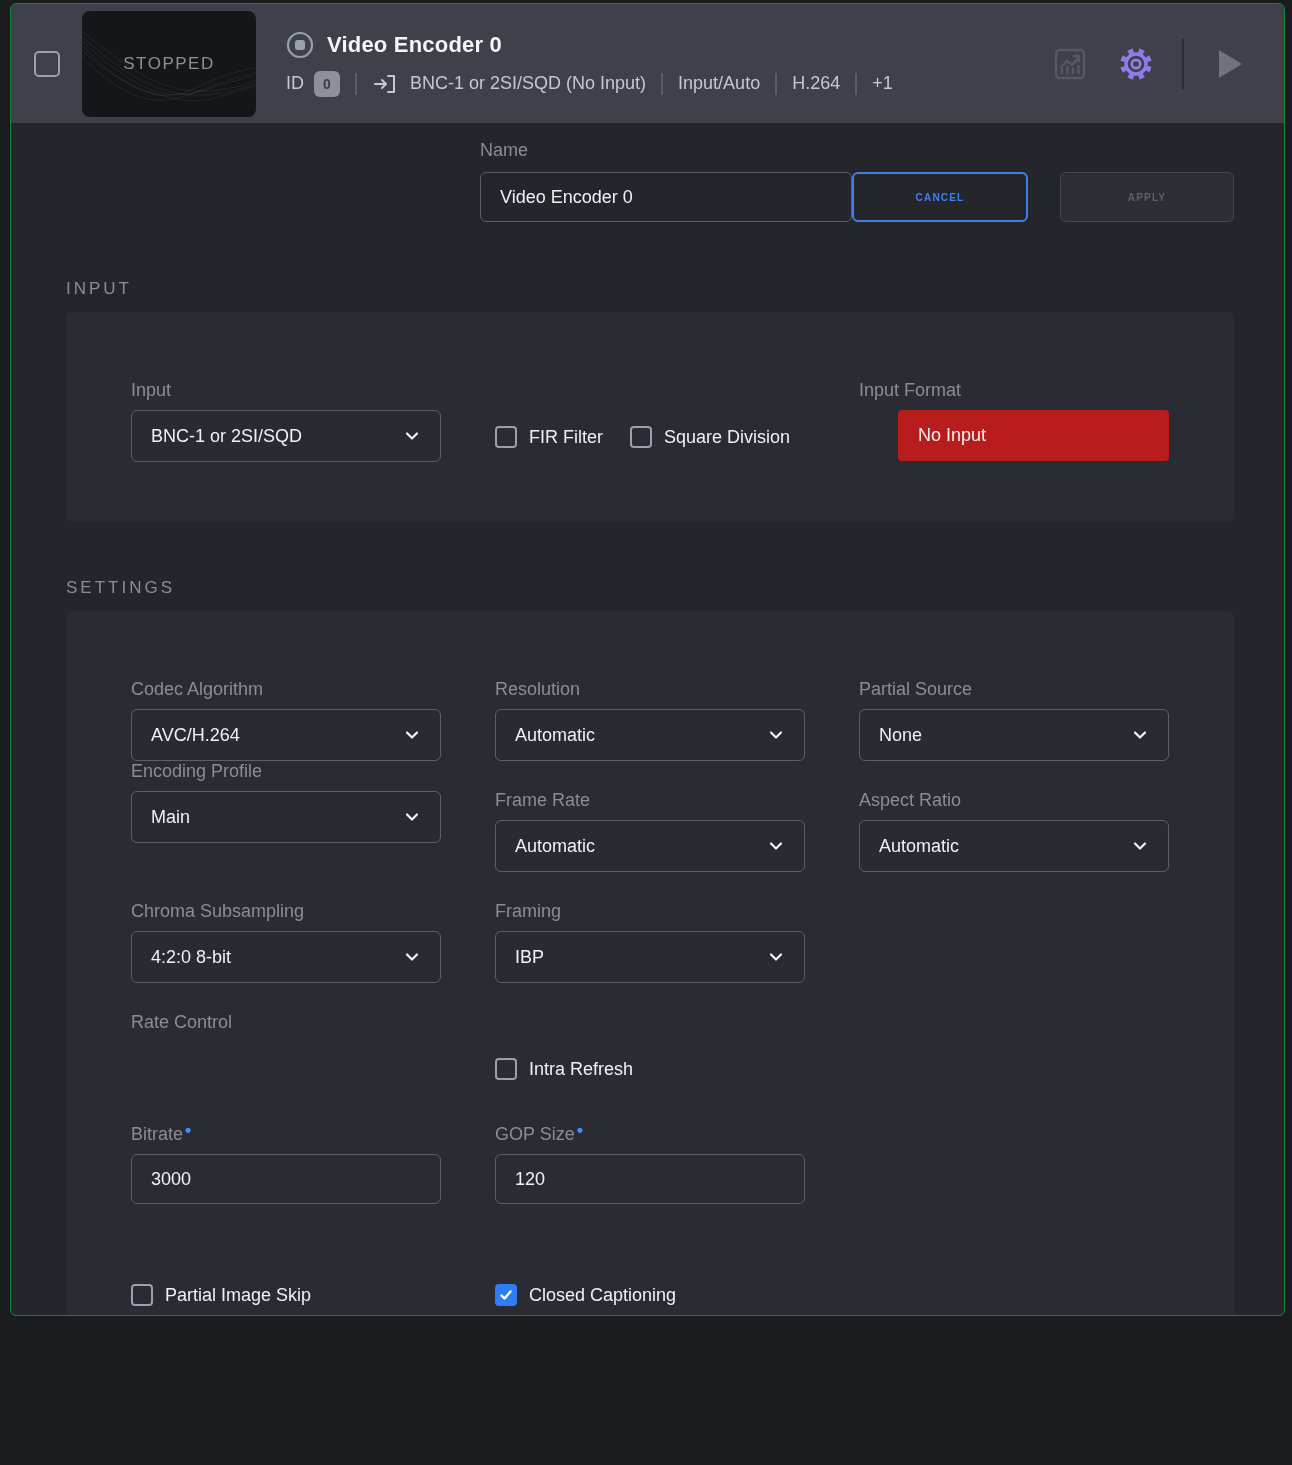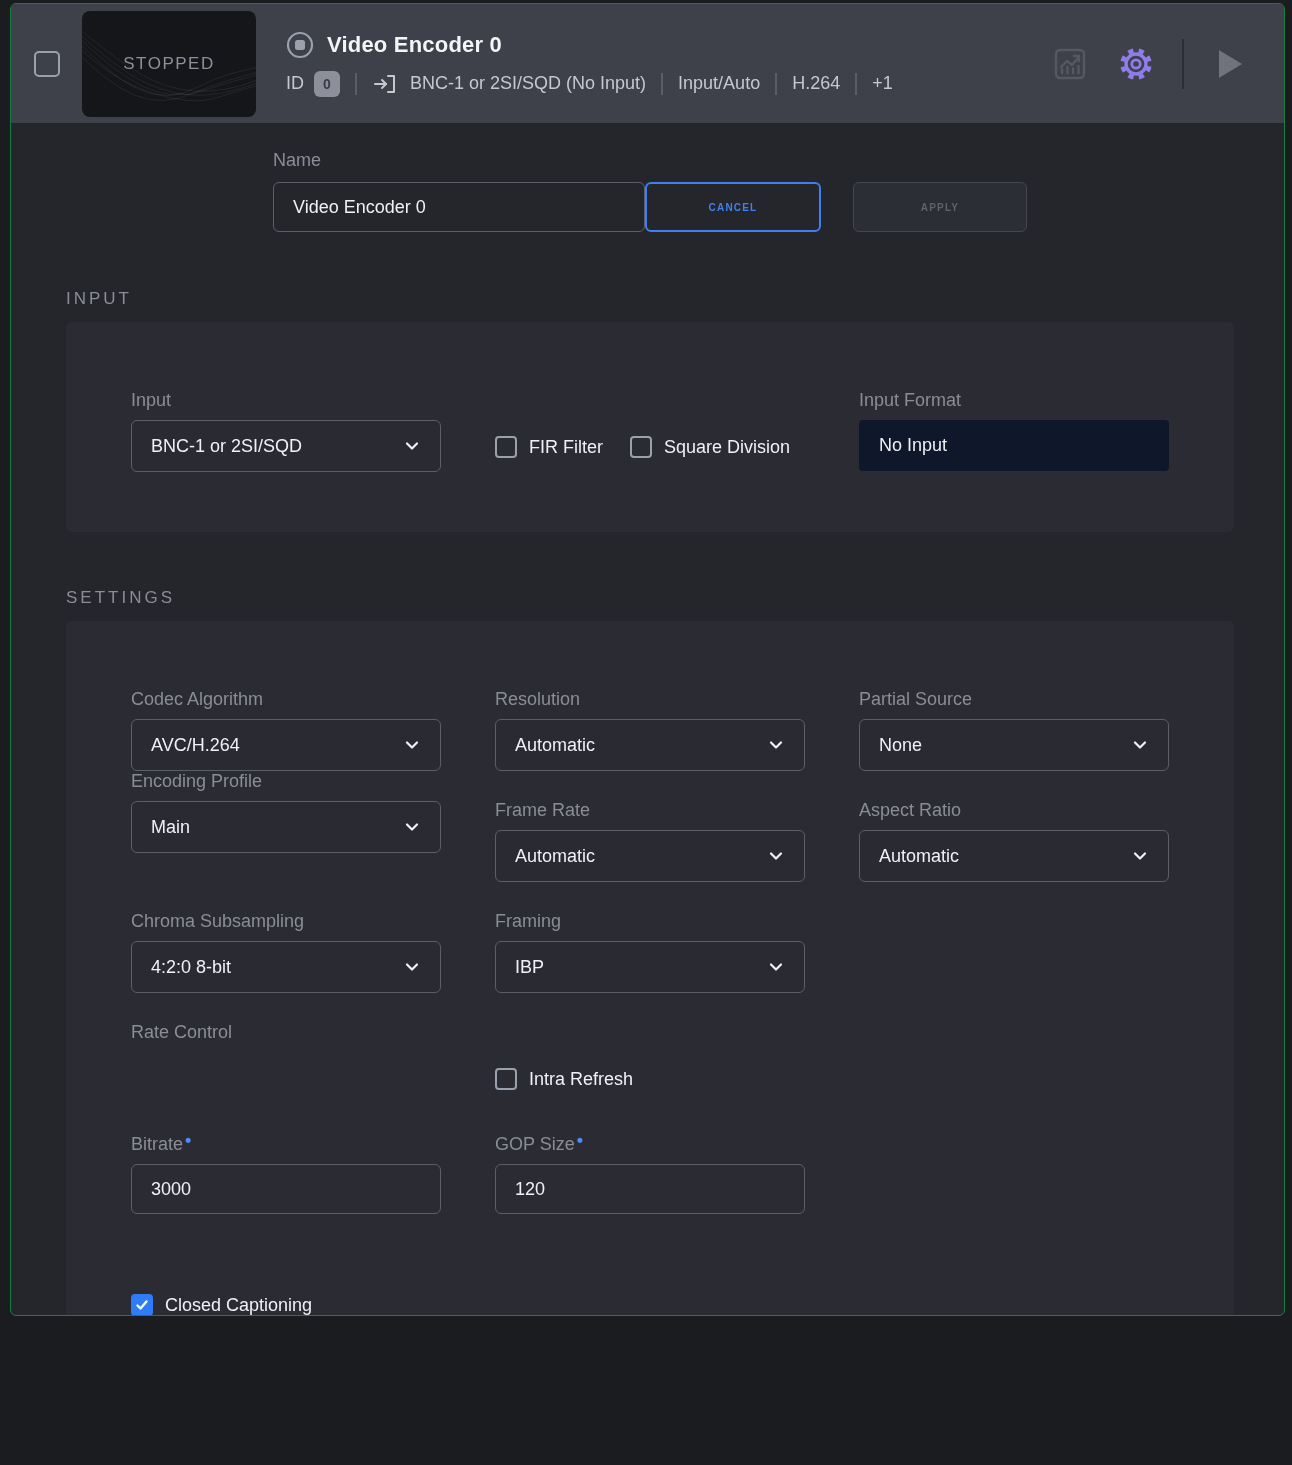--- a/index.html
+++ b/index.html
@@ -27,21 +27,21 @@
   .id-badge { width:26px; height:26px; background:#8d909b; color:#3a3c45; font-weight:700; font-size:14px;
     border-radius:6px; display:flex; align-items:center; justify-content:center; }
   .meta-sep { width:2px; height:22px; background:#5a5d67; margin:0 15px; }
   .hdr-spacer { flex:1; }
   .hdr-actions { display:flex; align-items:center; gap:26px; margin-right:34px; }
   .hdr-icon-btn { width:40px; height:40px; display:flex; align-items:center; justify-content:center; cursor:pointer; }
   .hdr-divider { width:2px; height:50px; background:#2c2d34; }
 
   
   .body-pad { padding-left:55px; }
-  .name-row { width:1168px; display:flex; justify-content:center; align-items:flex-end; margin-top:27px; }
+  .name-row { width:1168px; display:flex; justify-content:flex-end; align-items:flex-end; margin-top:17px; }
   .field-label { color:#8a8d97; font-size:18px; display:block; }
   .txt-input {
     height:50px; background:transparent; border:1px solid #5c5f6a; border-radius:6px;
     color:#f0f1f4; font-size:18px; padding:0 19px; font-family:"Liberation Sans", sans-serif; outline:none; display:block;
   }
   .name-input { width:372px; margin-top:11px; }
   .btn-row { display:flex; gap:32px; }
   .btn { height:50px; border-radius:6px; font-size:10px; font-weight:700; letter-spacing:1.2px; cursor:pointer; font-family:"Liberation Sans", sans-serif; }
   .btn-cancel { width:176px; background:transparent; border:2px solid #3f80f0; color:#3f80f0; }
   .btn-apply { width:174px; background:#2c2e35; border:1px solid #45474f; color:#5f626c; }
@@ -54,22 +54,22 @@
   .input-panel { height:210px; }
   .settings-panel { height:772px; padding-bottom:0; }
 
   .field .field-label { margin-bottom:9px; }
   .dropdown {
     height:52px; border:1px solid #5c5f6a; border-radius:6px; display:flex; align-items:center;
     padding:0 19px; color:#f0f1f4; font-size:18px; cursor:pointer; background:#25262c10;
   }
   .dropdown .dd-value { flex:1; }
   .readonly-box {
-    height:51px; background:#0f172a; border-radius:4px; display:flex; align-items:center;
-    padding:0 20px; color:#eef0f3; font-size:18px;
+    height:51px; background:#b91c1c; border-radius:4px; display:flex; align-items:center;
+    padding:0 20px; color:#eef0f3; font-size:18px;margin-left:39px;
   }
   .chk-row { display:flex; align-items:center; gap:12px; height:52px; cursor:pointer; }
   .chk-row-offset { margin-top:31px; }   
   .chk-pair { display:flex; gap:27px; white-space:nowrap; }
   .checkbox { width:22px; height:22px; border:2px solid #9aa0ac; border-radius:4px; flex:none;
     display:flex; align-items:center; justify-content:center; background:transparent; }
   .checkbox .check-icon { display:none; }
   .checkbox.checked { background:#2e7df6; border-color:#2e7df6; }
   .checkbox.checked .check-icon { display:block; }
   .chk-label { color:#f0f1f4; font-size:18px;text-align:right; }
@@ -307,20 +307,28 @@
           <input class="txt-input val-input" value="3000" style="">
         </div>
         <div class="field" style="margin-top:29px">
           <span class="field-label"><span>GOP Size</span><span class="req-dot">•</span></span>
           <input class="txt-input val-input" value="120" style="">
         </div>
         <div></div>
 
         <div class="field bottom-chk-row">
           <div class="chk-row" style="height:26px">
+            <span class="checkbox">
+              
+            </span>
+            <span class="chk-label">Partial Image Skip</span>
+          </div>
+        </div>
+        <div class="field bottom-chk-row">
+          <div class="chk-row" style="height:26px">
             <span class="checkbox checked">
               <svg class="check-icon" width="14" height="14" viewBox="0 0 14 14">
                   <path d="M2.5 7.5 L5.5 10.5 L11.5 3.5" fill="none" stroke="#fff" stroke-width="2.4" stroke-linecap="round" stroke-linejoin="round"></path>
                 </svg>
             </span>
             <span class="chk-label">Closed Captioning</span>
           </div>
         </div>
         <div></div>
 

